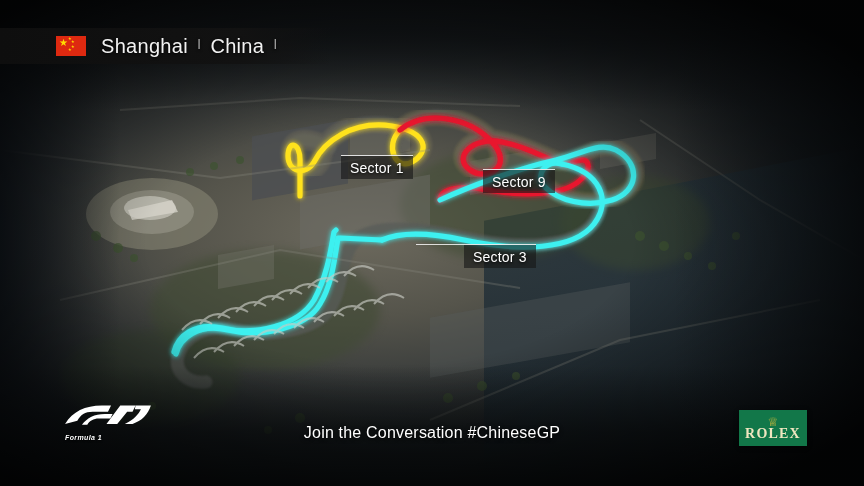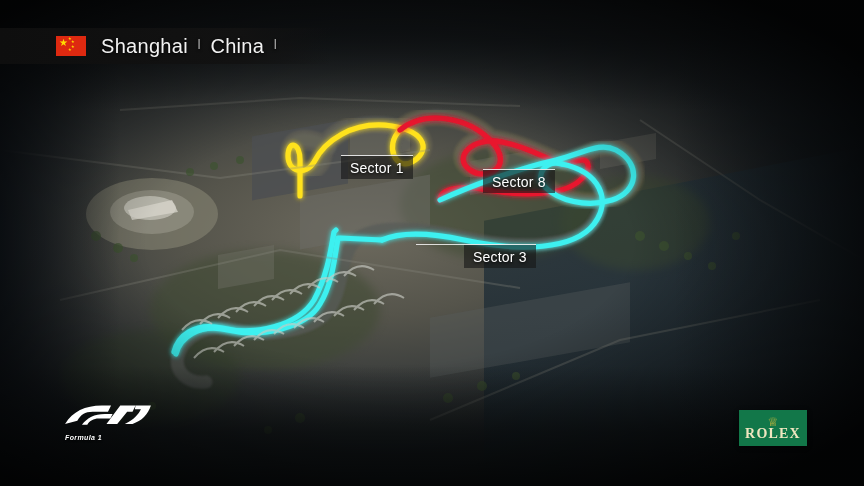--- a/index.html
+++ b/index.html
@@ -234,34 +234,35 @@
     </div>
     <div id="header-text">
       <span>Shanghai</span>
       <span class="sep">I</span>
       <span>China</span>
       <span class="sep">I</span>
     </div>
   </div>
 
   <div class="sector" id="sector-1">Sector 1</div>
-  <div class="sector" id="sector-2">Sector 8</div>
+  <div class="sector" id="sector-2">Sector 9</div>
   <div class="sector" id="sector-3">Sector 3</div>
 
   <div id="f1-logo">
     <svg viewBox="0 0 120 42" width="92" height="34">
       <g fill="#ffffff">
         <path d="M4 30 C14 14 30 6 52 6 L64 6 L60 14 L40 14 C30 14 24 18 20 26 Z"></path>
         <path d="M26 31 C33 22 42 17 56 17 L66 17 L63 23 L48 23 C41 23 36 26 33 31 Z"></path>
         <path d="M76 6 L96 6 L92 14 L85 14 L72 30 L58 30 L76 6 Z"></path>
         <path d="M96 6 L116 6 C112 18 104 26 92 30 L82 30 C94 25 100 17 103 11 L95 11 Z"></path>
       </g>
     </svg>
     <div class="cap">Formula 1</div>
   </div>
 
+  <div id="hashtag">Join the Conversation #ChineseGP</div>
 
   <div id="rolex">
     <div class="crown">♕</div>
     <div class="word">ROLEX</div>
   </div>
 
 </div>
 
 </body></html>

